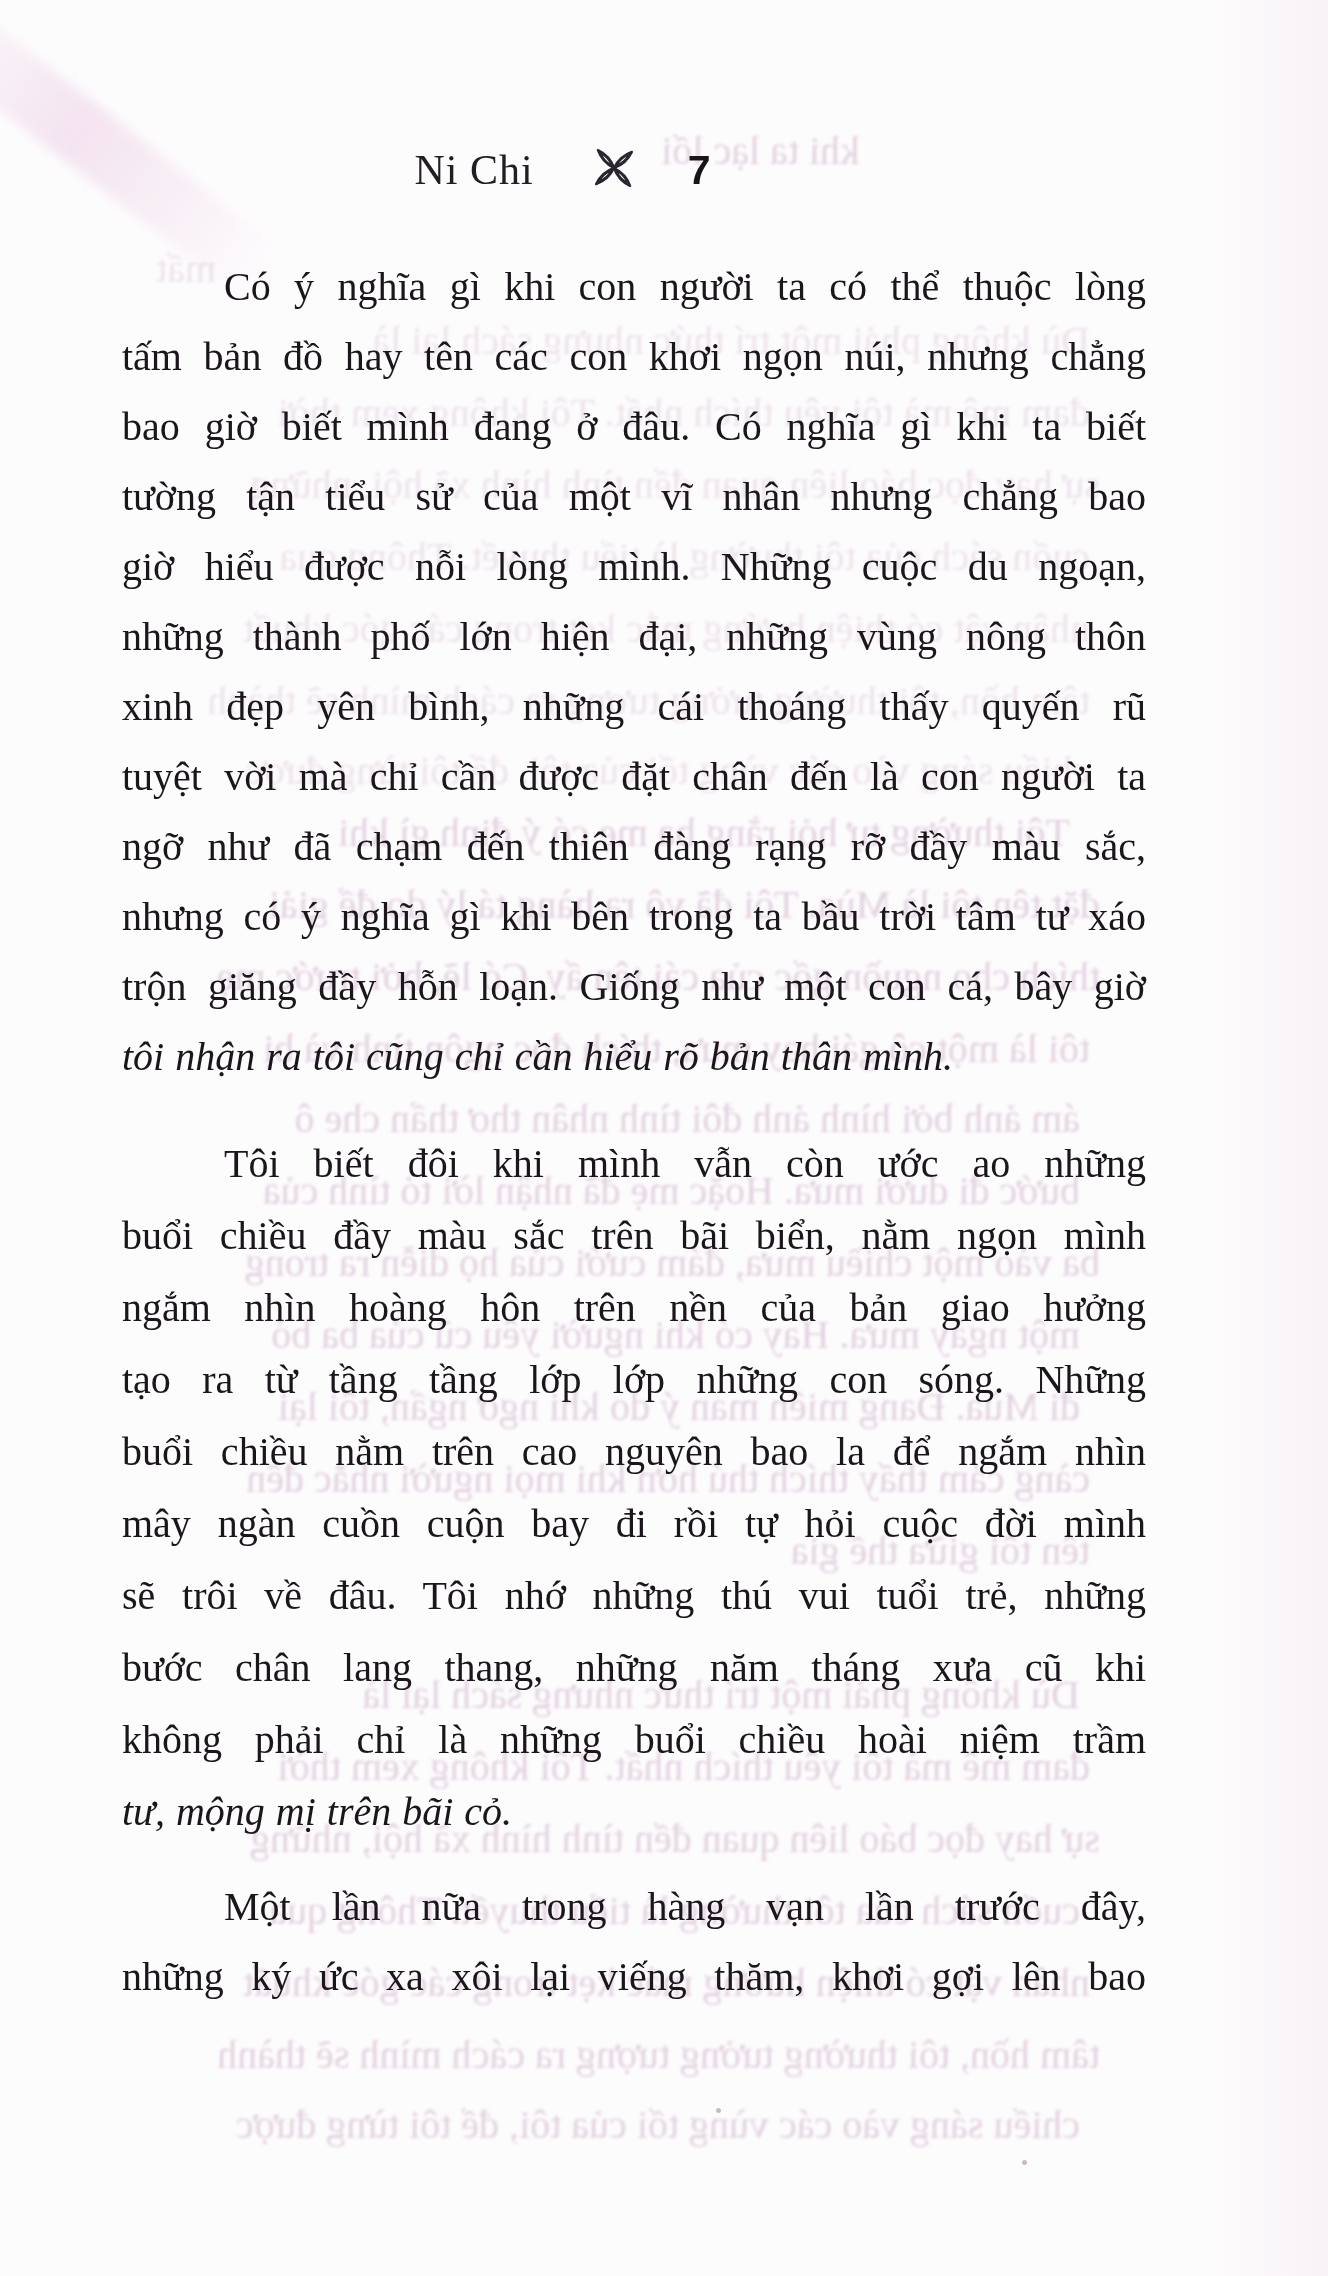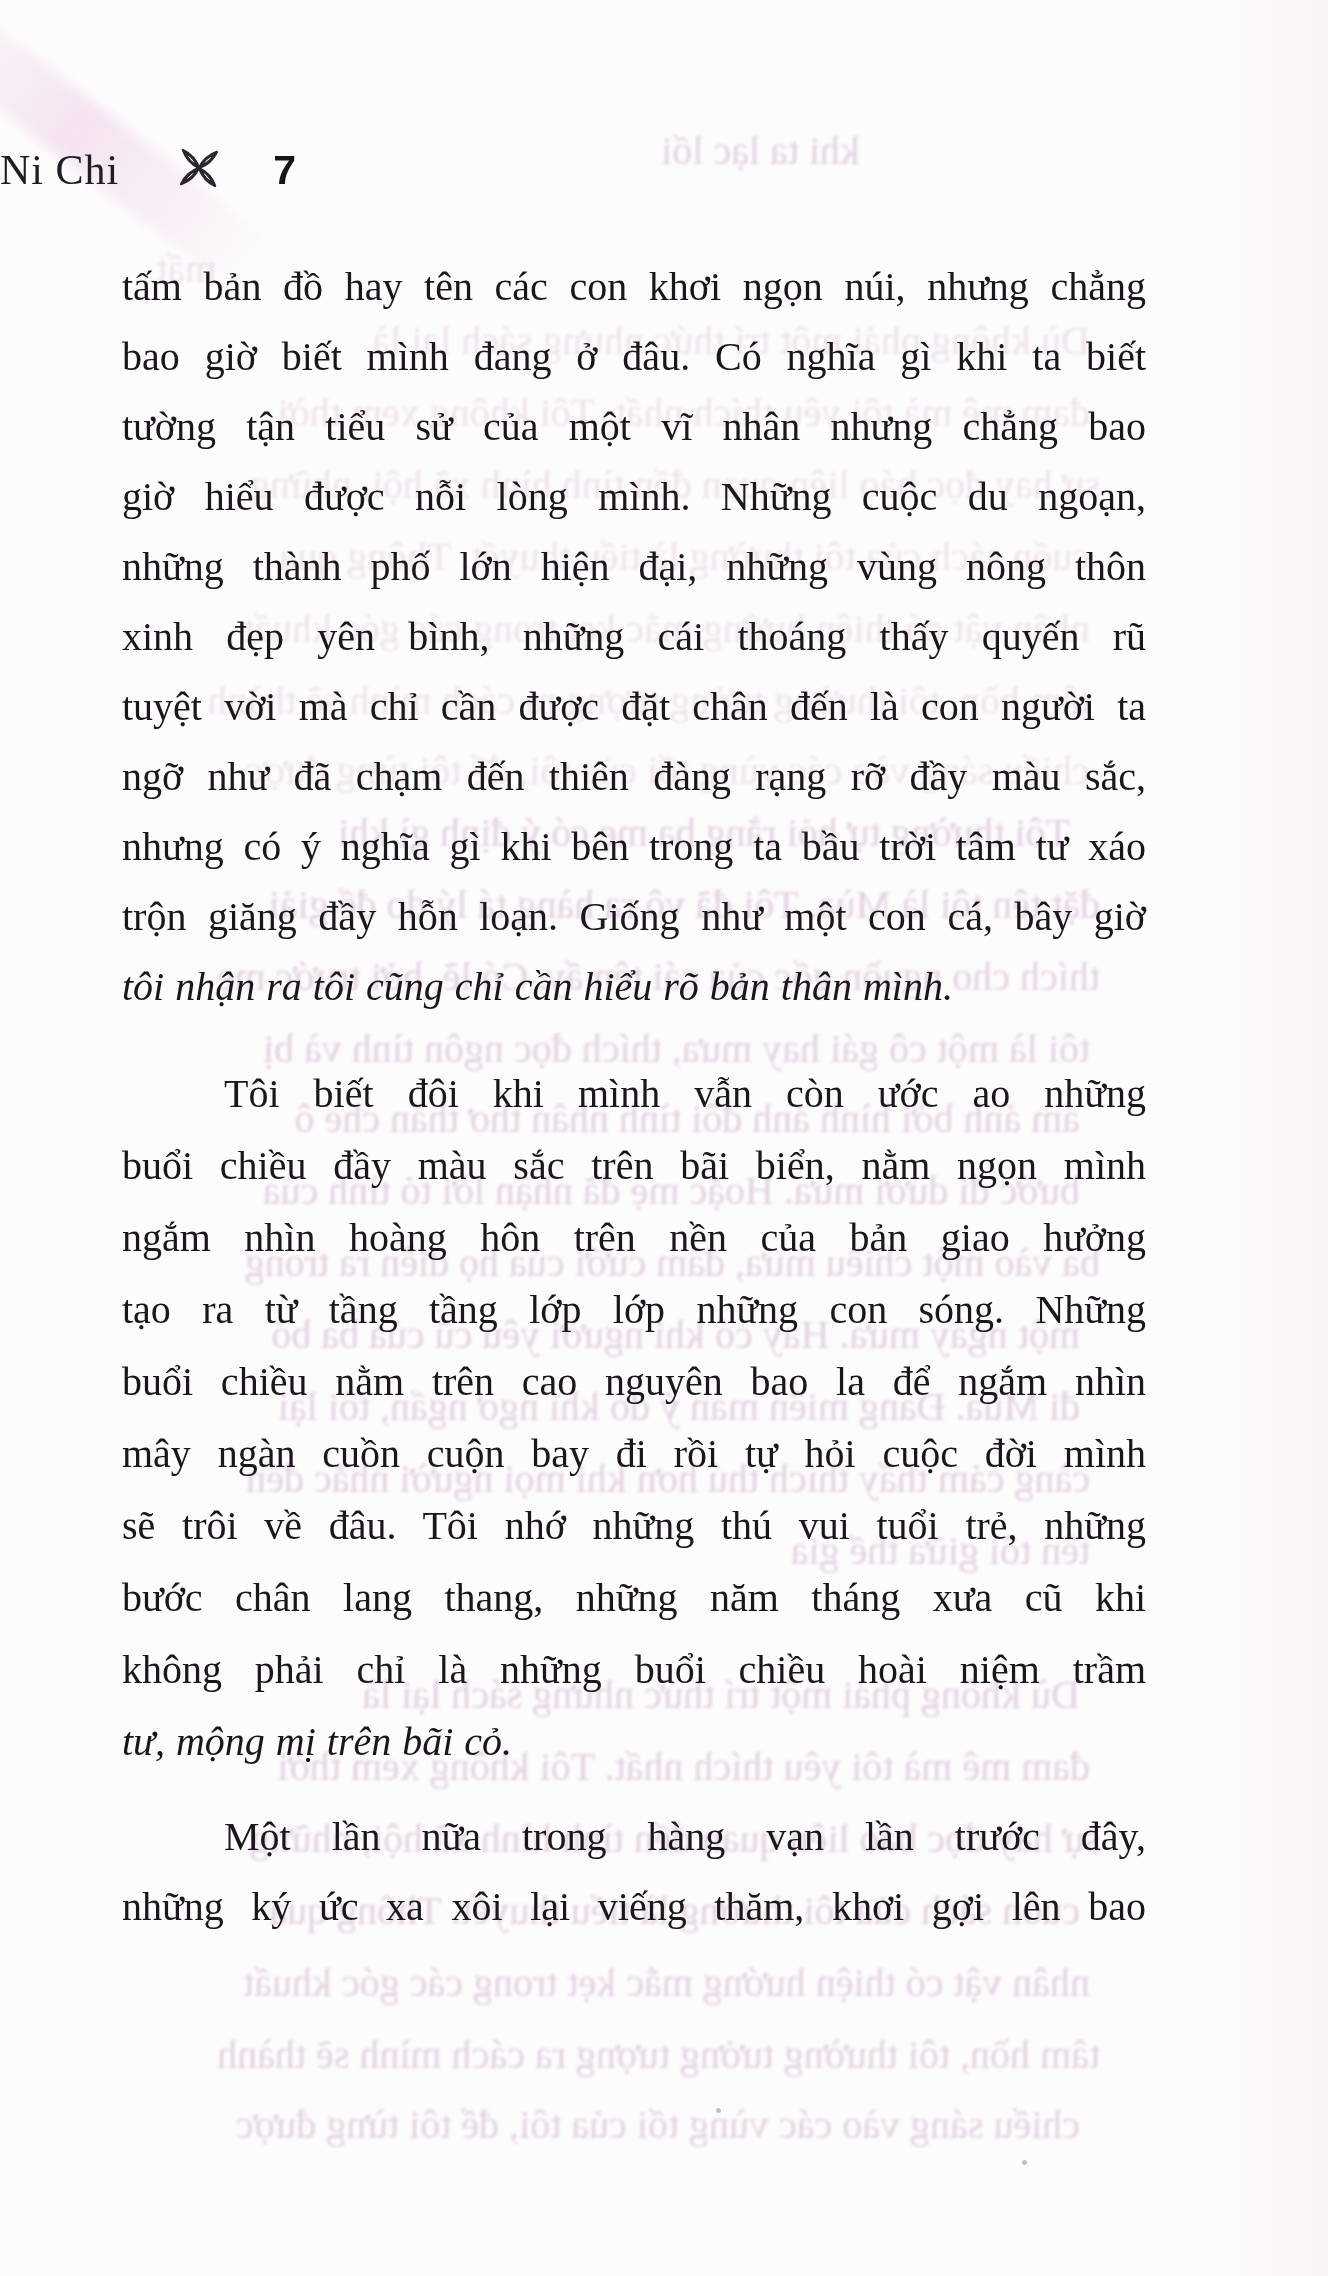--- a/index.html
+++ b/index.html
@@ -5,21 +5,21 @@
   html,body { margin:0; padding:0; background:#d9d9d9; }
   .page {
     position:relative; width:1328px; height:2276px;
     background:#fdfcfd; overflow:hidden;
     font-family:"Liberation Serif","DejaVu Serif",serif;
     color:#1b161c;
   }
   
   .header {
     position:absolute; top:138px; left:0; width:1125px; height:64px;
-    display:flex; justify-content:flex-start; align-items:center; z-index:3;
+    display:flex; justify-content:center; align-items:center; z-index:3;
   }
   .running-title { font-size:42px; letter-spacing:1px; color:#221d24; }
   .ornament { margin-left:52px; display:block; }
   .pagenum {
     margin-left:46px; font-size:41px; font-weight:bold;
     font-family:"Liberation Sans","DejaVu Sans",sans-serif; color:#18141a;
   }
   
   .body {
     position:absolute; left:122px; top:252px; width:1024px;
@@ -117,20 +117,21 @@
             <path d="M28 22 Q25.5 14 28 6.5 Q30.5 14 28 22 Z" stroke-width="1.4"></path>
           </g>
         </g>
       </svg>
     </span>
     <span class="pagenum">7</span>
   </div>
 
   <div class="body">
     <div class="para p1">
+      <div class="line first">Có ý nghĩa gì khi con người ta có thể thuộc lòng</div>
       <div class="line">tấm bản đồ hay tên các con khơi ngọn núi, nhưng chẳng</div>
       <div class="line">bao giờ biết mình đang ở đâu. Có nghĩa gì khi ta biết</div>
       <div class="line">tường tận tiểu sử của một vĩ nhân nhưng chẳng bao</div>
       <div class="line">giờ hiểu được nỗi lòng mình. Những cuộc du ngoạn,</div>
       <div class="line">những thành phố lớn hiện đại, những vùng nông thôn</div>
       <div class="line">xinh đẹp yên bình, những cái thoáng thấy quyến rũ</div>
       <div class="line">tuyệt vời mà chỉ cần được đặt chân đến là con người ta</div>
       <div class="line">ngỡ như đã chạm đến thiên đàng rạng rỡ đầy màu sắc,</div>
       <div class="line">nhưng có ý nghĩa gì khi bên trong ta bầu trời tâm tư xáo</div>
       <div class="line">trộn giăng đầy hỗn loạn. Giống như một con cá, bây giờ</div>

